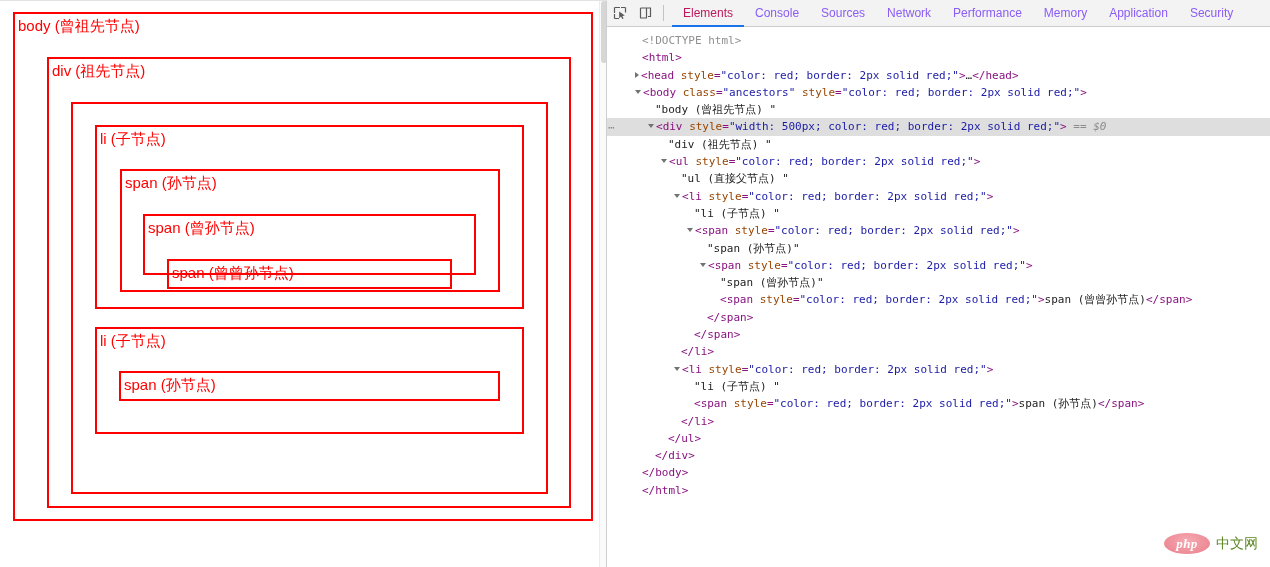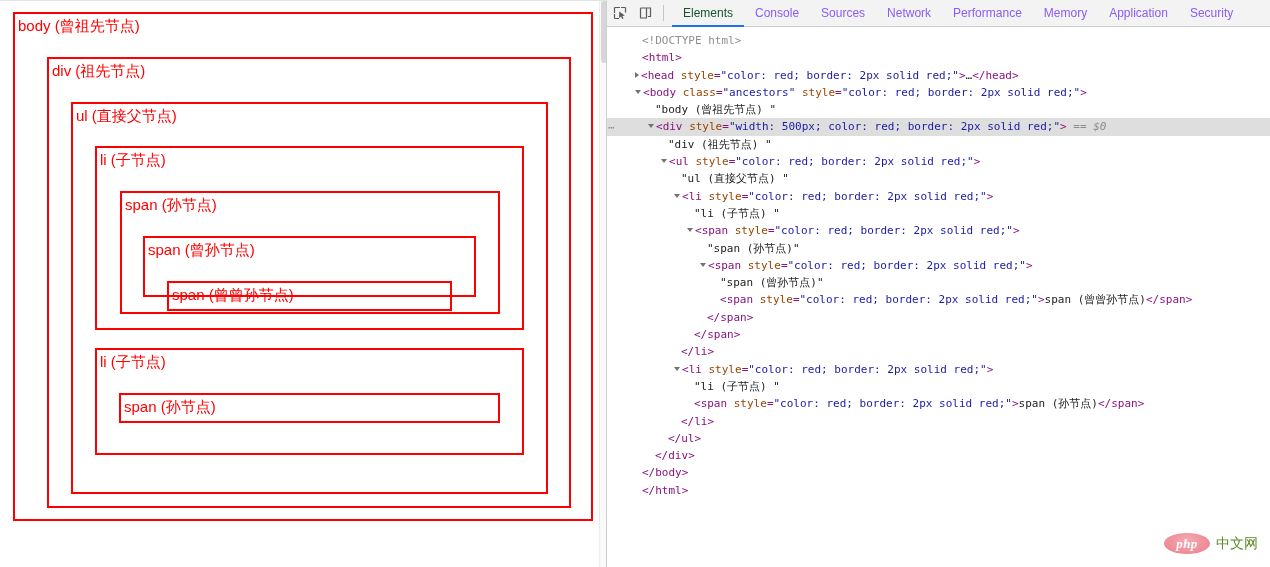--- a/index.html
+++ b/index.html
@@ -158,21 +158,21 @@
     padding: 0 11px;
     display: flex;
     align-items: center;
     font-size: 12px;
     color: #8b5cf6;
     font-family: "Liberation Sans", sans-serif;
     cursor: pointer;
     white-space: nowrap;
   }
   .dt-tab.active {
-    color: #14532d;
+    color: #be185d;
   }
   .dt-tab.active::after {
     content: "";
     position: absolute;
     left: 0;
     right: 0;
     bottom: -1px;
     height: 2px;
     background: #1a73e8;
   }
@@ -272,21 +272,20 @@
 
   <div class="page-pane">
 
     <div class="nodebox" id="box-body">
       <span class="nodelabel">body (曾祖先节点)</span>
 
       <div class="nodebox" id="box-div">
         <span class="nodelabel">div (祖先节点)</span>
 
         <div class="nodebox" id="box-ul">
-          <span class="nodelabel">ul (直接父节点)</span>
 
           <div class="nodebox" id="box-li-1">
             <span class="nodelabel">li (子节点)</span>
 
             <div class="nodebox" id="box-span-sun-1">
               <span class="nodelabel">span (孙节点)</span>
 
               <div class="nodebox" id="box-span-zengsun">
                 <span class="nodelabel">span (曾孙节点)</span>
 

